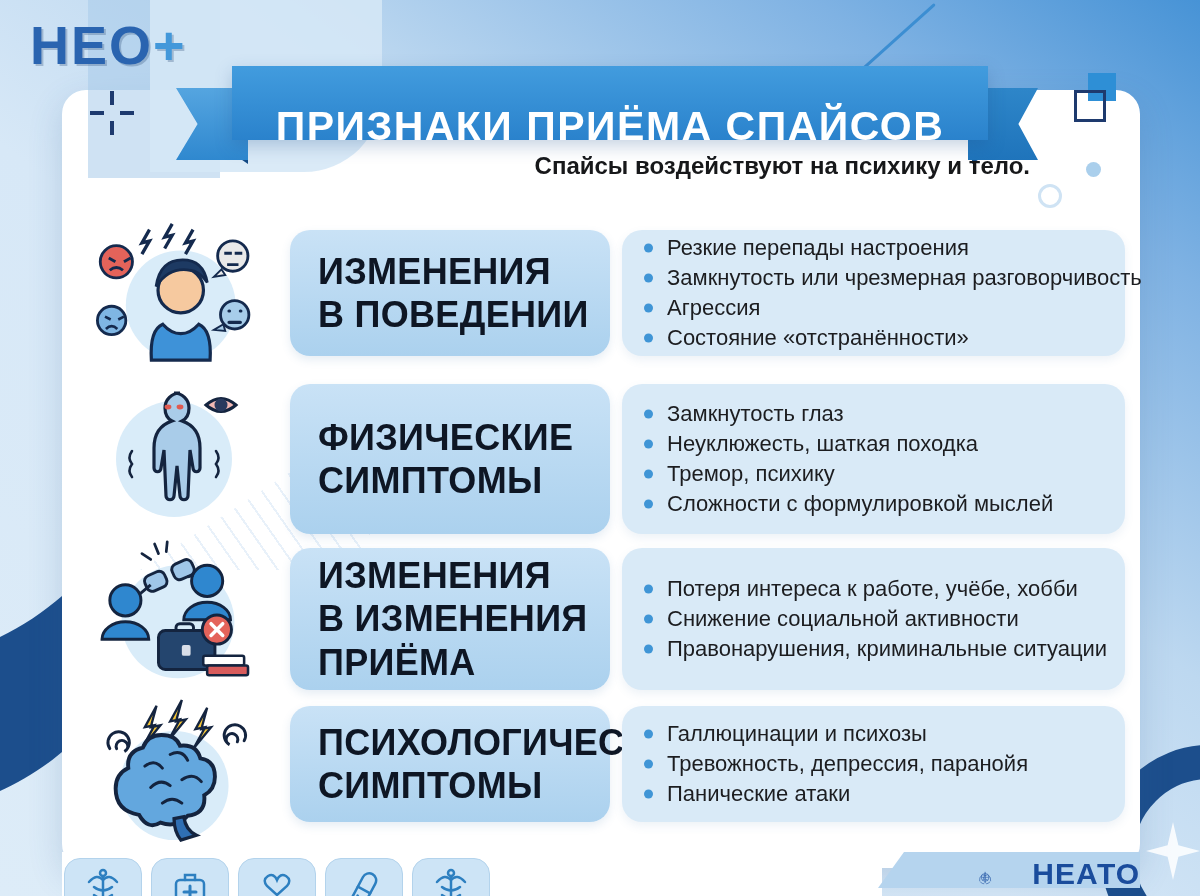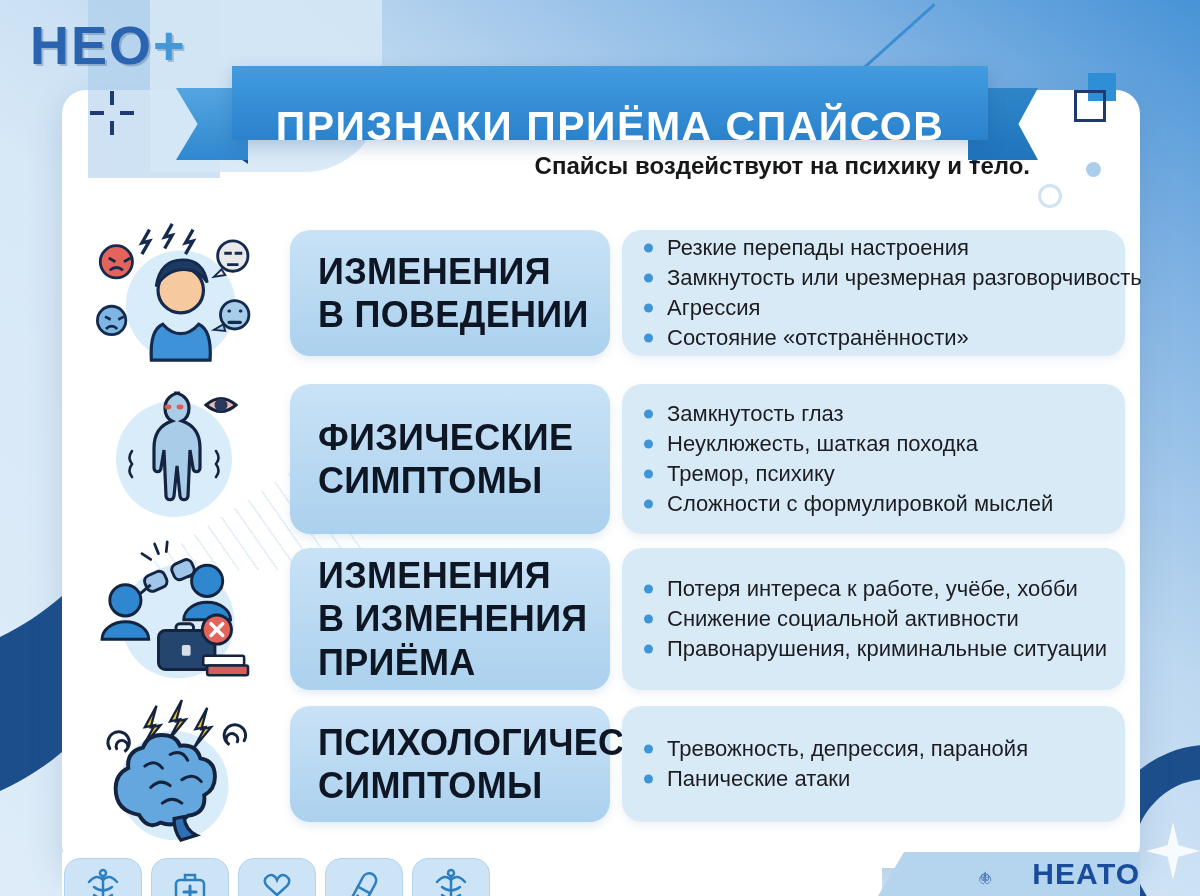--- a/index.html
+++ b/index.html
@@ -68,21 +68,21 @@
     box-sizing:border-box;display:flex;align-items:center;box-shadow:0 4px 10px rgba(80,130,180,.10);}
   .list-card ul{list-style:none;margin:0;padding:8px 6px 8px 22px;}
   .list-card li{position:relative;padding-left:23px;margin:4px 0;font-size:22px;font-weight:400;
     color:#1c1d20;white-space:nowrap;}
   .list-card li::before{content:'';position:absolute;left:0;top:50%;transform:translateY(-50%);
     width:9px;height:9px;border-radius:50%;background:#3f95d6;}
   
   .tiles{position:absolute;left:64px;top:858px;display:flex;gap:9px;z-index:6;}
   .tile{width:78px;height:78px;background:#cde4f6;border:1px solid #b3d3ec;border-radius:16px;
     display:flex;justify-content:center;padding-top:8px;box-sizing:border-box;}
-  .org-panel{position:absolute;left:878px;top:852px;width:262px;height:44px;background:#b5d4ee;z-index:6;
+  .org-panel{position:absolute;left:878px;top:852px;width:262px;height:36px;background:#b5d4ee;z-index:6;
     clip-path:polygon(26px 0,100% 0,100% 100%,0 100%);display:flex;align-items:flex-start;
     padding-left:100px;box-sizing:border-box;gap:32px;}
   .org-panel .org-text{margin-top:5px;margin-left:8px;font-size:30px;font-weight:800;color:#1a4c9c;letter-spacing:1px;}
   .org-panel svg{margin-top:4px;}
 </style>
 </head>
 <body>
 
 <div class="poster">
 
@@ -232,20 +232,21 @@
         <path d="M58,70 q10,-8 18,2 M84,58 q12,-6 18,6 M64,92 q10,-10 20,-2 M96,84 q12,-8 20,2 M76,108 q10,-8 20,0" stroke="#14243f" stroke-width="3" fill="none" stroke-linecap="round"></path>
         <path d="M98,122 q2,14 13,19 l-16,5 q-7,-9 -7,-22 z" fill="#2f6fb4" stroke="#14243f" stroke-width="3.4"></path>
       </svg>
     </div>
     <div class="label-card">
       <span>ПСИХОЛОГИЧЕСКИЕ</span>
       <span>СИМПТОМЫ</span>
     </div>
     <div class="list-card">
       <ul>
+        <li>Галлюцинации и психозы</li>
         <li>Тревожность, депрессия, паранойя</li>
         <li>Панические атаки</li>
       </ul>
     </div>
   </div>
 
   <div class="tiles">
     <div class="tile">
       <svg width="44" height="44" viewBox="0 0 44 44" fill="none" stroke="#2d7fc0" stroke-width="2.5" stroke-linecap="round">
         <circle cx="22" cy="6" r="3"></circle>

